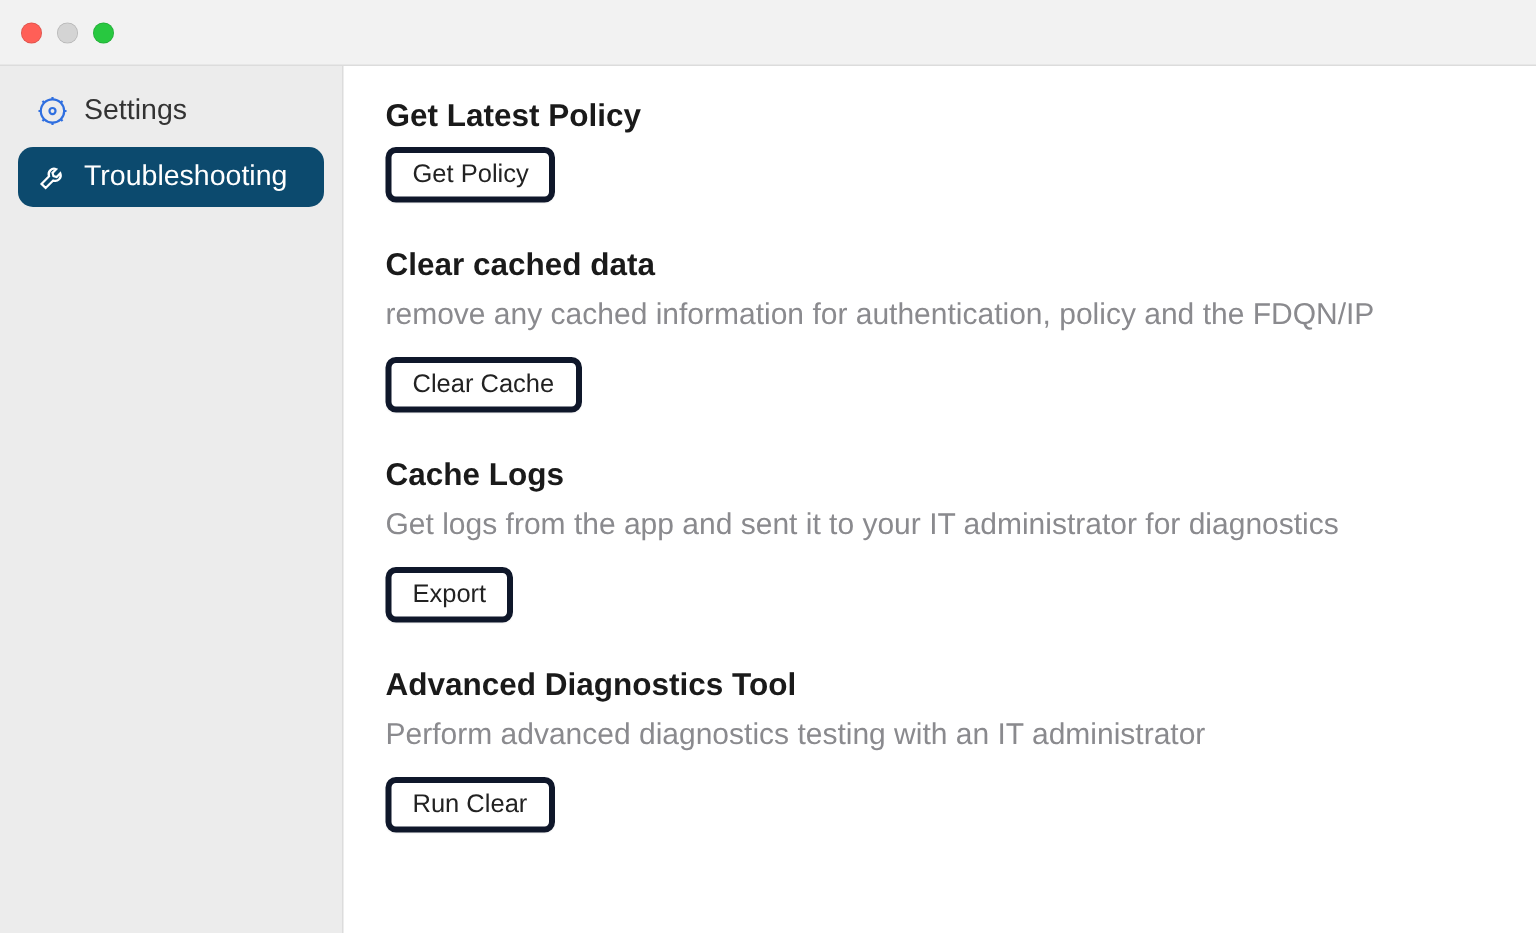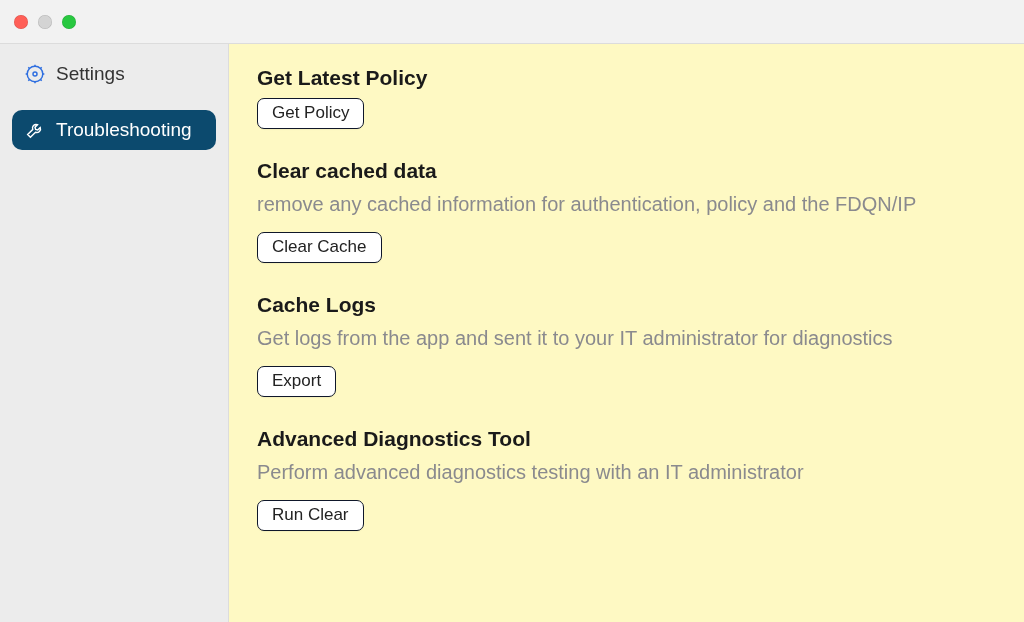--- a/index.html
+++ b/index.html
@@ -45,21 +45,21 @@
     flex: 1 1 auto;
     display: flex;
     min-height: 0;
   }
   .sidebar {
     width: 228px;
     background: #ececec;
     padding: 10px 12px 10px 12px;
     display: flex;
     flex-direction: column;
-    gap: 16px;
+    gap: 4px;
   }
   .sidebar-item {
     display: flex;
     align-items: center;
     height: 40px;
     padding: 0 12px;
     border-radius: 10px;
     font-size: 19px;
     color: #333;
     gap: 10px;
@@ -86,21 +86,21 @@
   .icon svg {
     width: 22px;
     height: 22px;
     stroke: #2f6fe0;
     fill: none;
     stroke-width: 1.6;
   }
 
   .content {
     flex: 1 1 auto;
-    background: #fef9c3;
+    background: #ffffff;
     border-left: 1px solid #dcdcdc;
     padding: 22px 28px 28px 28px;
     overflow: auto;
   }
   .section {
     margin-bottom: 30px;
   }
   .section-title {
     font-size: 21px;
     font-weight: 700;
@@ -109,21 +109,21 @@
   }
   .section-desc {
     font-size: 20px;
     color: #8a8a8e;
     margin: 0 0 14px 0;
     line-height: 1.35;
   }
   .mac-button {
     display: inline-block;
     background: #ffffff;
-    border: 1px solid #0f172a;
+    border: 4px solid #0f172a;
     border-radius: 7px;
     padding: 4px 14px 5px 14px;
     font-size: 17px;
     color: #222;
     box-shadow: 0 1px 1px rgba(0,0,0,0.04);
     cursor: default;
     user-select: none;
   }
 </style>
 </head>

